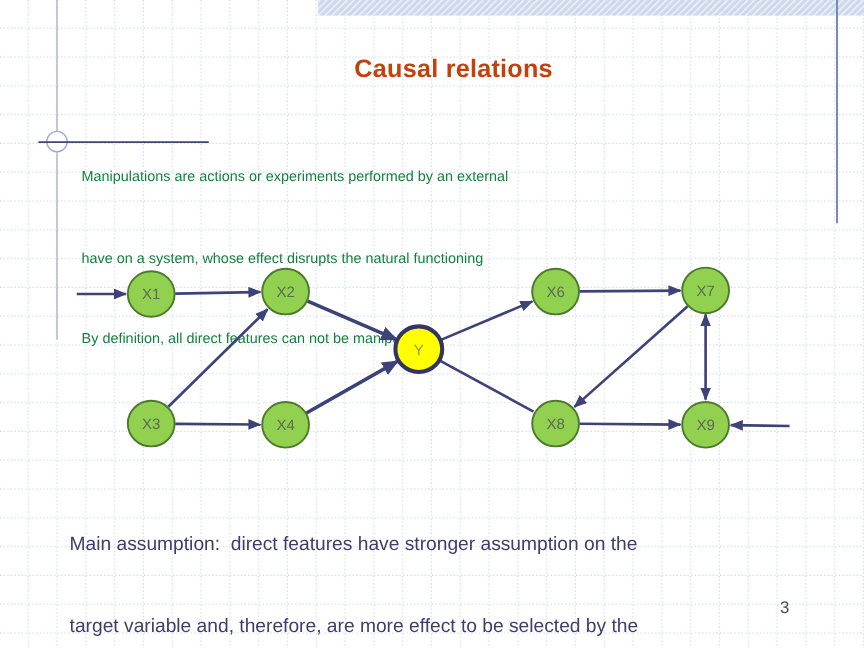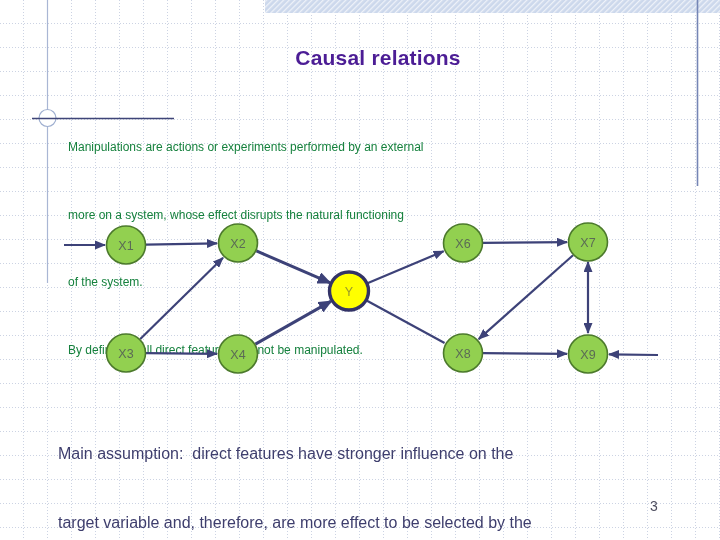--- a/index.html
+++ b/index.html
@@ -3,21 +3,21 @@
 <meta charset="utf-8">
 <style>
   html,body{margin:0;padding:0;background:#888;}
   .slide{
     position:relative;width:720px;height:540px;background:#ffffff;overflow:hidden;
     font-family:"Liberation Sans", sans-serif;
   }
   svg.layer{position:absolute;left:0;top:0;}
   .title{
     position:absolute;left:0;right:0;top:46px;padding-left:36px;
-    text-align:center;font-size:21px;font-weight:bold;color:#4c1d95;
+    text-align:center;font-size:21px;font-weight:bold;color:#c2410c;
     letter-spacing:0.2px;z-index:2;
   }
   .bodytext{
     position:absolute;left:68px;top:91px;z-index:2;
     font-size:12px;line-height:22.5px;color:#15803d;white-space:pre;
   }
   .assumption{
     position:absolute;left:58px;top:396px;z-index:2;
     font-size:16px;line-height:23px;color:#3e3e6d;white-space:pre;
   }
@@ -49,22 +49,21 @@
     <line x1="697.5" y1="0" x2="697.5" y2="186" stroke="#7585b5" stroke-width="1.6"></line>
     <line x1="47.5" y1="0" x2="47.5" y2="283" stroke="#a9b6d4" stroke-width="1.2"></line>
     <circle cx="47.5" cy="118" r="8.5" fill="#ffffff" stroke="#9fafd0" stroke-width="1.2"></circle>
     <line x1="32" y1="118.5" x2="174" y2="118.5" stroke="#3f4578" stroke-width="1.5"></line>
   </svg>
 
   <div class="title">Causal relations</div>
 
   <div class="bodytext">
     <div>Manipulations are actions or experiments performed by an external</div>
-    <div>more on a system, whose effect disrupts the natural functioning</div>
-    <div>of the system.</div>
+    <div>have on a system, whose effect disrupts the natural functioning</div>
     <div>By definition, all direct features can not be manipulated.</div>
   </div>
 
   <svg id="diagram" class="layer" width="720" height="540">
     <defs>
       <marker id="arrE" markerUnits="userSpaceOnUse" markerWidth="11" markerHeight="9" refX="10" refY="4.5" orient="auto">
         <path d="M0,0 L11,4.5 L0,9 z" fill="#3d4278"></path>
       </marker>
       <marker id="arrS" markerUnits="userSpaceOnUse" markerWidth="11" markerHeight="9" refX="10" refY="4.5" orient="auto-start-reverse">
         <path d="M0,0 L11,4.5 L0,9 z" fill="#3d4278"></path>
@@ -122,20 +121,20 @@
           <text x="588" y="358.5" text-anchor="middle" font-size="12.5" font-family="&quot;Liberation Sans&quot;, sans-serif" fill="#5b6b55">X9</text>
         </g>
         <g>
           <ellipse cx="349" cy="291" rx="19.5" ry="19" fill="#ffff00" stroke="#333366" stroke-width="3.4"></ellipse>
           <text x="349" y="295.5" text-anchor="middle" font-size="12.5" font-family="&quot;Liberation Sans&quot;, sans-serif" fill="#99992a">Y</text>
         </g>
       </g>
   </svg>
 
   <div class="assumption">
-    <div><span class="bold">Main assumption:</span><span>  direct features have stronger influence on the</span></div>
+    <div><span class="bold">Main assumption:</span><span>  direct features have stronger assumption on the</span></div>
     <div>target variable and, therefore, are more effect to be selected by the</div>
     
   </div>
 
   <div class="pagenum">3</div>
 
 </div>
 
 </body></html>

